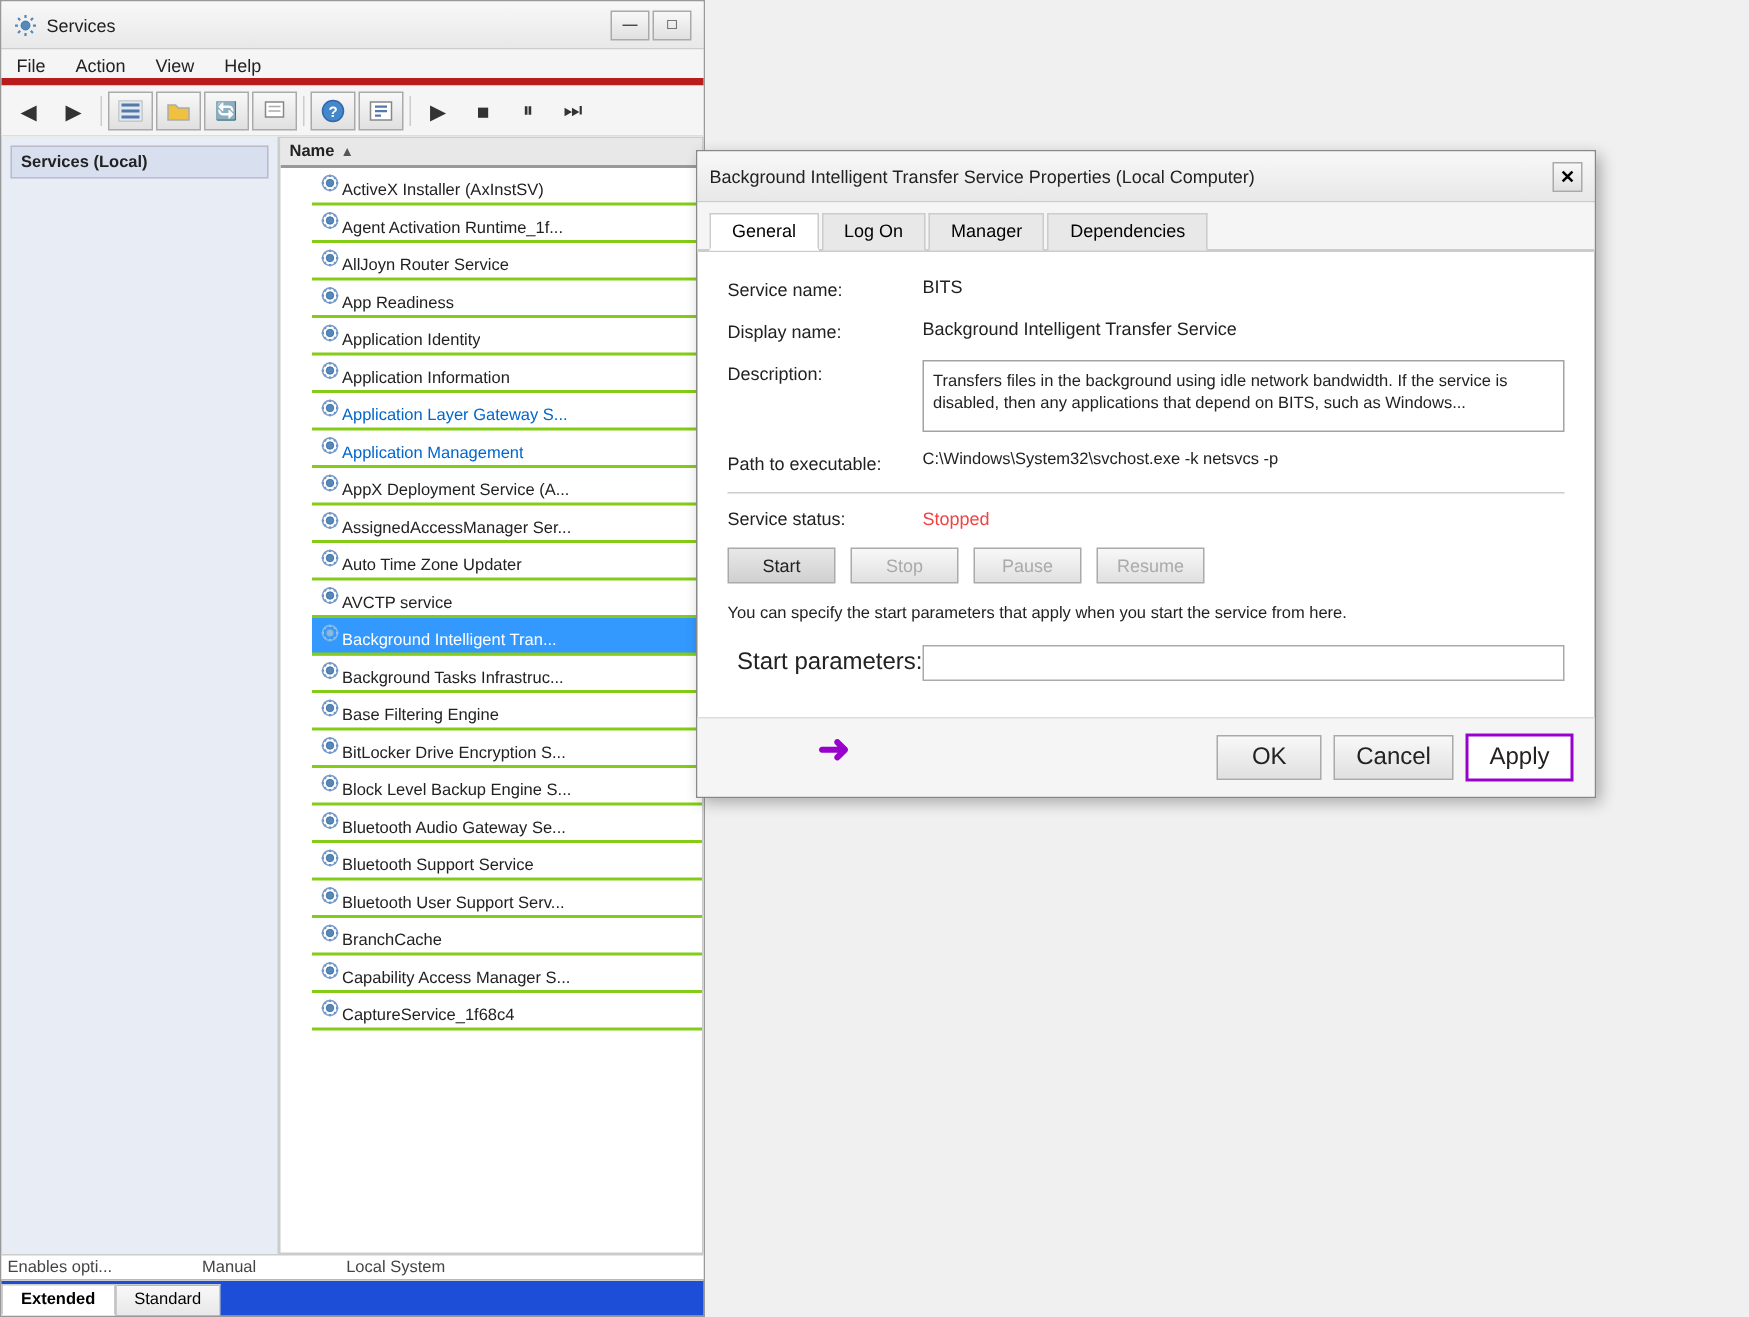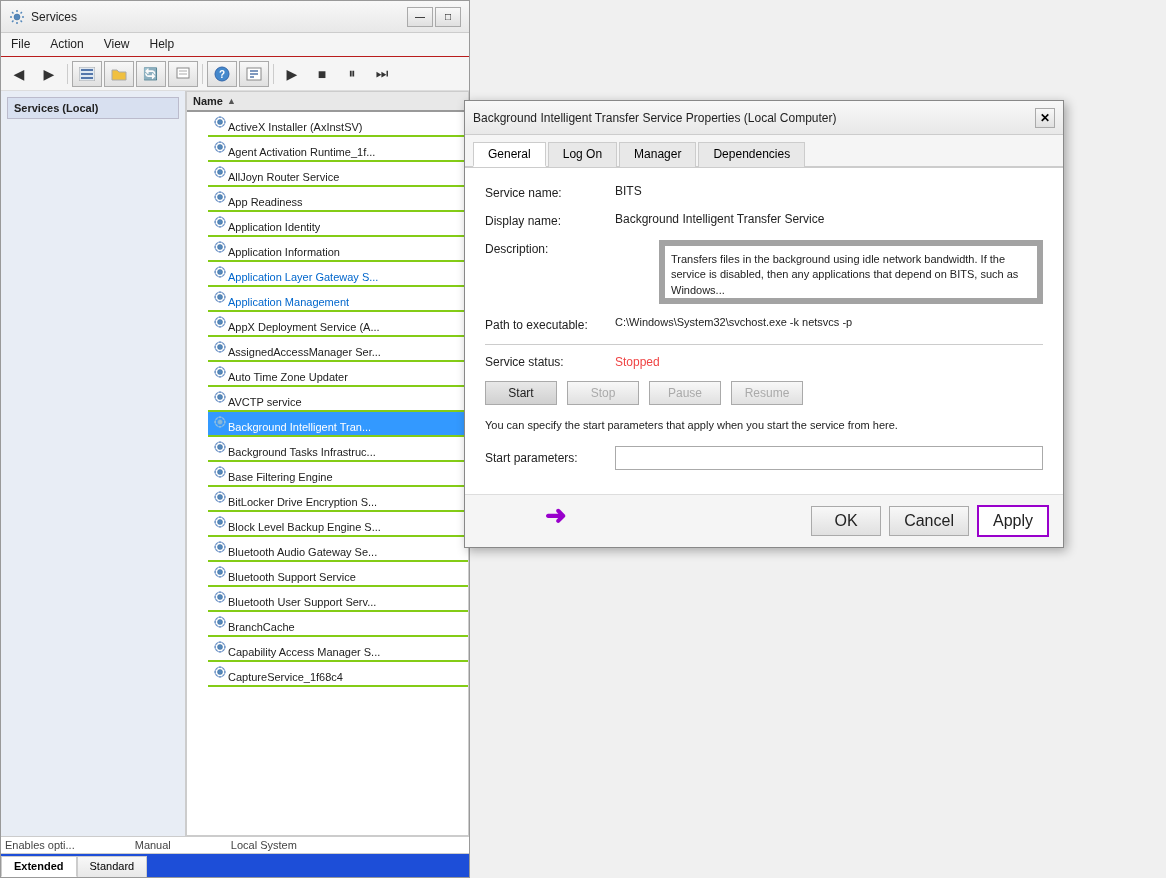--- a/index.html
+++ b/index.html
@@ -56,21 +56,21 @@
       cursor: pointer;
       display: flex;
       align-items: center;
       justify-content: center;
       font-size: 10px;
     }
 
     
     .menu-bar {
       background: #f5f5f5;
-      border-bottom: 1px solid #b91c1c;
+      border-bottom: 5px solid #b91c1c;
       display: flex;
       padding: 2px 0;
       height: 24px;
     }
     .menu-item {
       padding: 2px 10px;
       cursor: pointer;
       font-size: 12px;
       color: #222;
     }
@@ -299,30 +299,29 @@
       color: #222;
       padding-top: 2px;
       flex-shrink: 0;
     }
     .field-value {
       font-size: 12px;
       color: #222;
       flex: 1;
     }
     .description-box {
-      border: 6px solid #a3a3a3;
+      border: 1px solid #a3a3a3;
       padding: 6px;
       font-size: 11px;
       color: #222;
       line-height: 1.4;
       background: white;
       flex: 1;
-      height: 64px;
+      height: 48px;
       overflow: hidden;
-      margin-left: 44px;
     }
     .path-value {
       font-size: 11px;
       color: #222;
       flex: 1;
     }
     .startup-select {
       flex: 1;
       border: 1px solid #aaa;
       padding: 3px 6px;
@@ -388,22 +387,23 @@
       margin-bottom: 12px;
     }
 
     .params-row {
       display: flex;
       align-items: center;
       margin-bottom: 8px;
     }
     .params-label {
       width: 130px;
-      font-size: 12px;
-      color: #222;
+      font-size: 16px;
+      color: #222;
+      text-align: right;
     }
     .params-input {
       flex: 1;
       border: 1px solid #aaa;
       padding: 3px 6px;
       font-size: 12px;
       height: 24px;
     }
 
     

